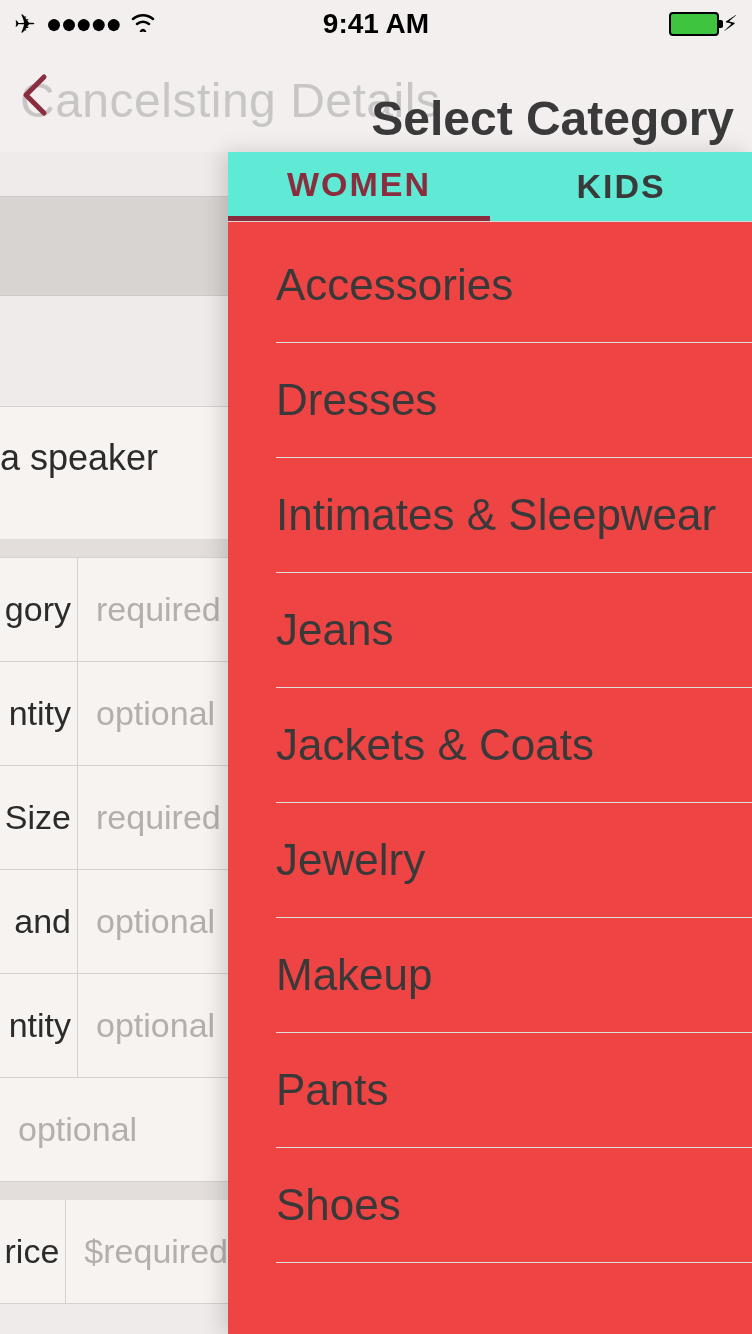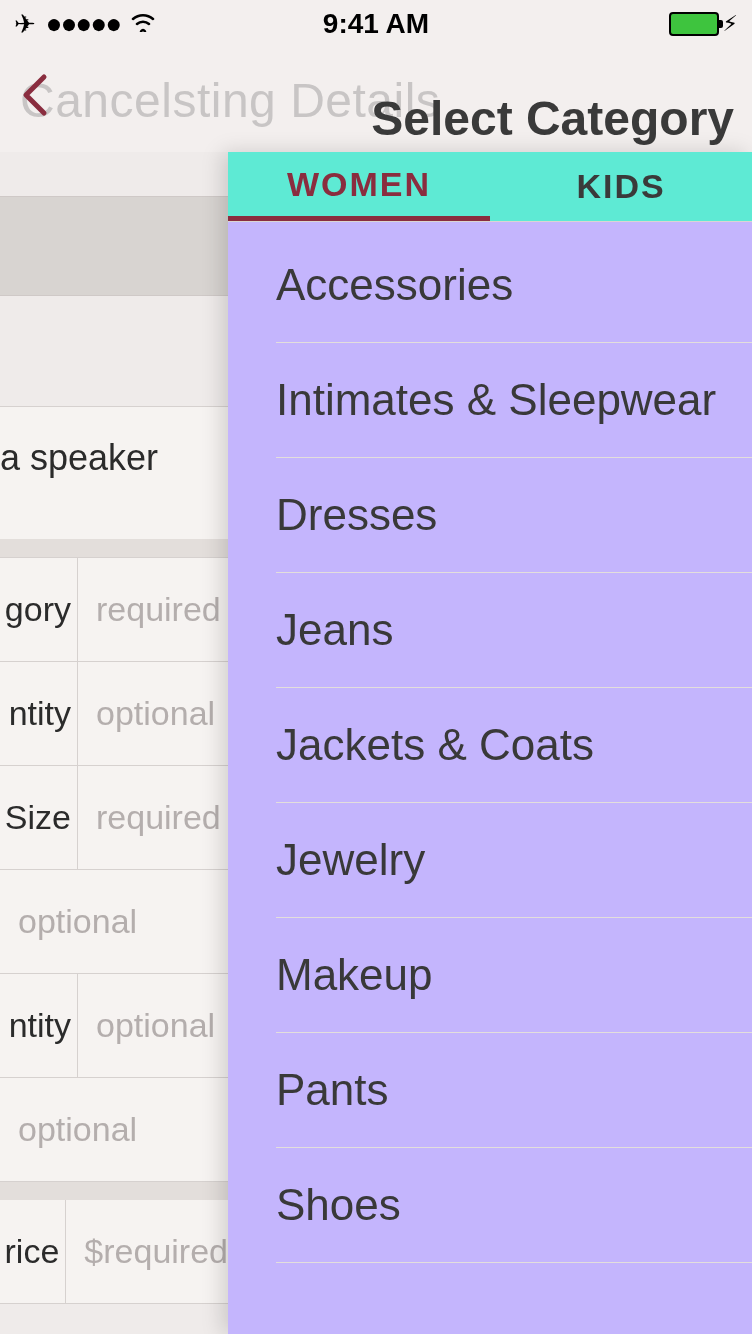--- a/index.html
+++ b/index.html
@@ -207,21 +207,21 @@
       letter-spacing: 2px;
       color: #3a3a3a;
     }
     .tab.active {
       color: #8a2d3f;
       border-bottom: 5px solid #8a2d3f;
     }
     .category-list {
       flex: 1;
       overflow: hidden;
-      background: #c4b5fd;
+      background: #ef4444;
     }
     .category-item {
       padding: 32px 0 32px 48px;
       font-size: 44px;
       color: #393939;
       font-weight: 400;
       border-bottom: 1px solid #e3dedc;
       margin-left: 48px;
       padding-left: 0;
     }
@@ -272,20 +272,21 @@
     </div>
     <div class="bg-form-row">
       <div class="bg-form-label">ntity</div>
       <div class="bg-form-value">optional</div>
     </div>
     <div class="bg-form-row">
       <div class="bg-form-label">Size</div>
       <div class="bg-form-value">required</div>
     </div>
     <div class="bg-form-row">
+      <div class="bg-form-label">and</div>
       <div class="bg-form-value">optional</div>
     </div>
     <div class="bg-form-row">
       <div class="bg-form-label">ntity</div>
       <div class="bg-form-value">optional</div>
     </div>
     <div class="bg-form-row">
       <div class="bg-form-value">optional</div>
     </div>
     <div class="spacer-row"></div>
@@ -296,22 +297,22 @@
   </div>
 </div>
 
 <div class="panel">
   <div class="tabs">
     <div class="tab active">WOMEN</div>
     <div class="tab">KIDS</div>
   </div>
   <div class="category-list">
     <div class="category-item">Accessories</div>
+    <div class="category-item">Dresses</div>
     <div class="category-item">Intimates &amp; Sleepwear</div>
-    <div class="category-item">Dresses</div>
     <div class="category-item">Jeans</div>
     <div class="category-item">Jackets &amp; Coats</div>
     <div class="category-item">Jewelry</div>
     <div class="category-item">Makeup</div>
     <div class="category-item">Pants</div>
     <div class="category-item">Shoes</div>
 
   </div>
 </div>
 

